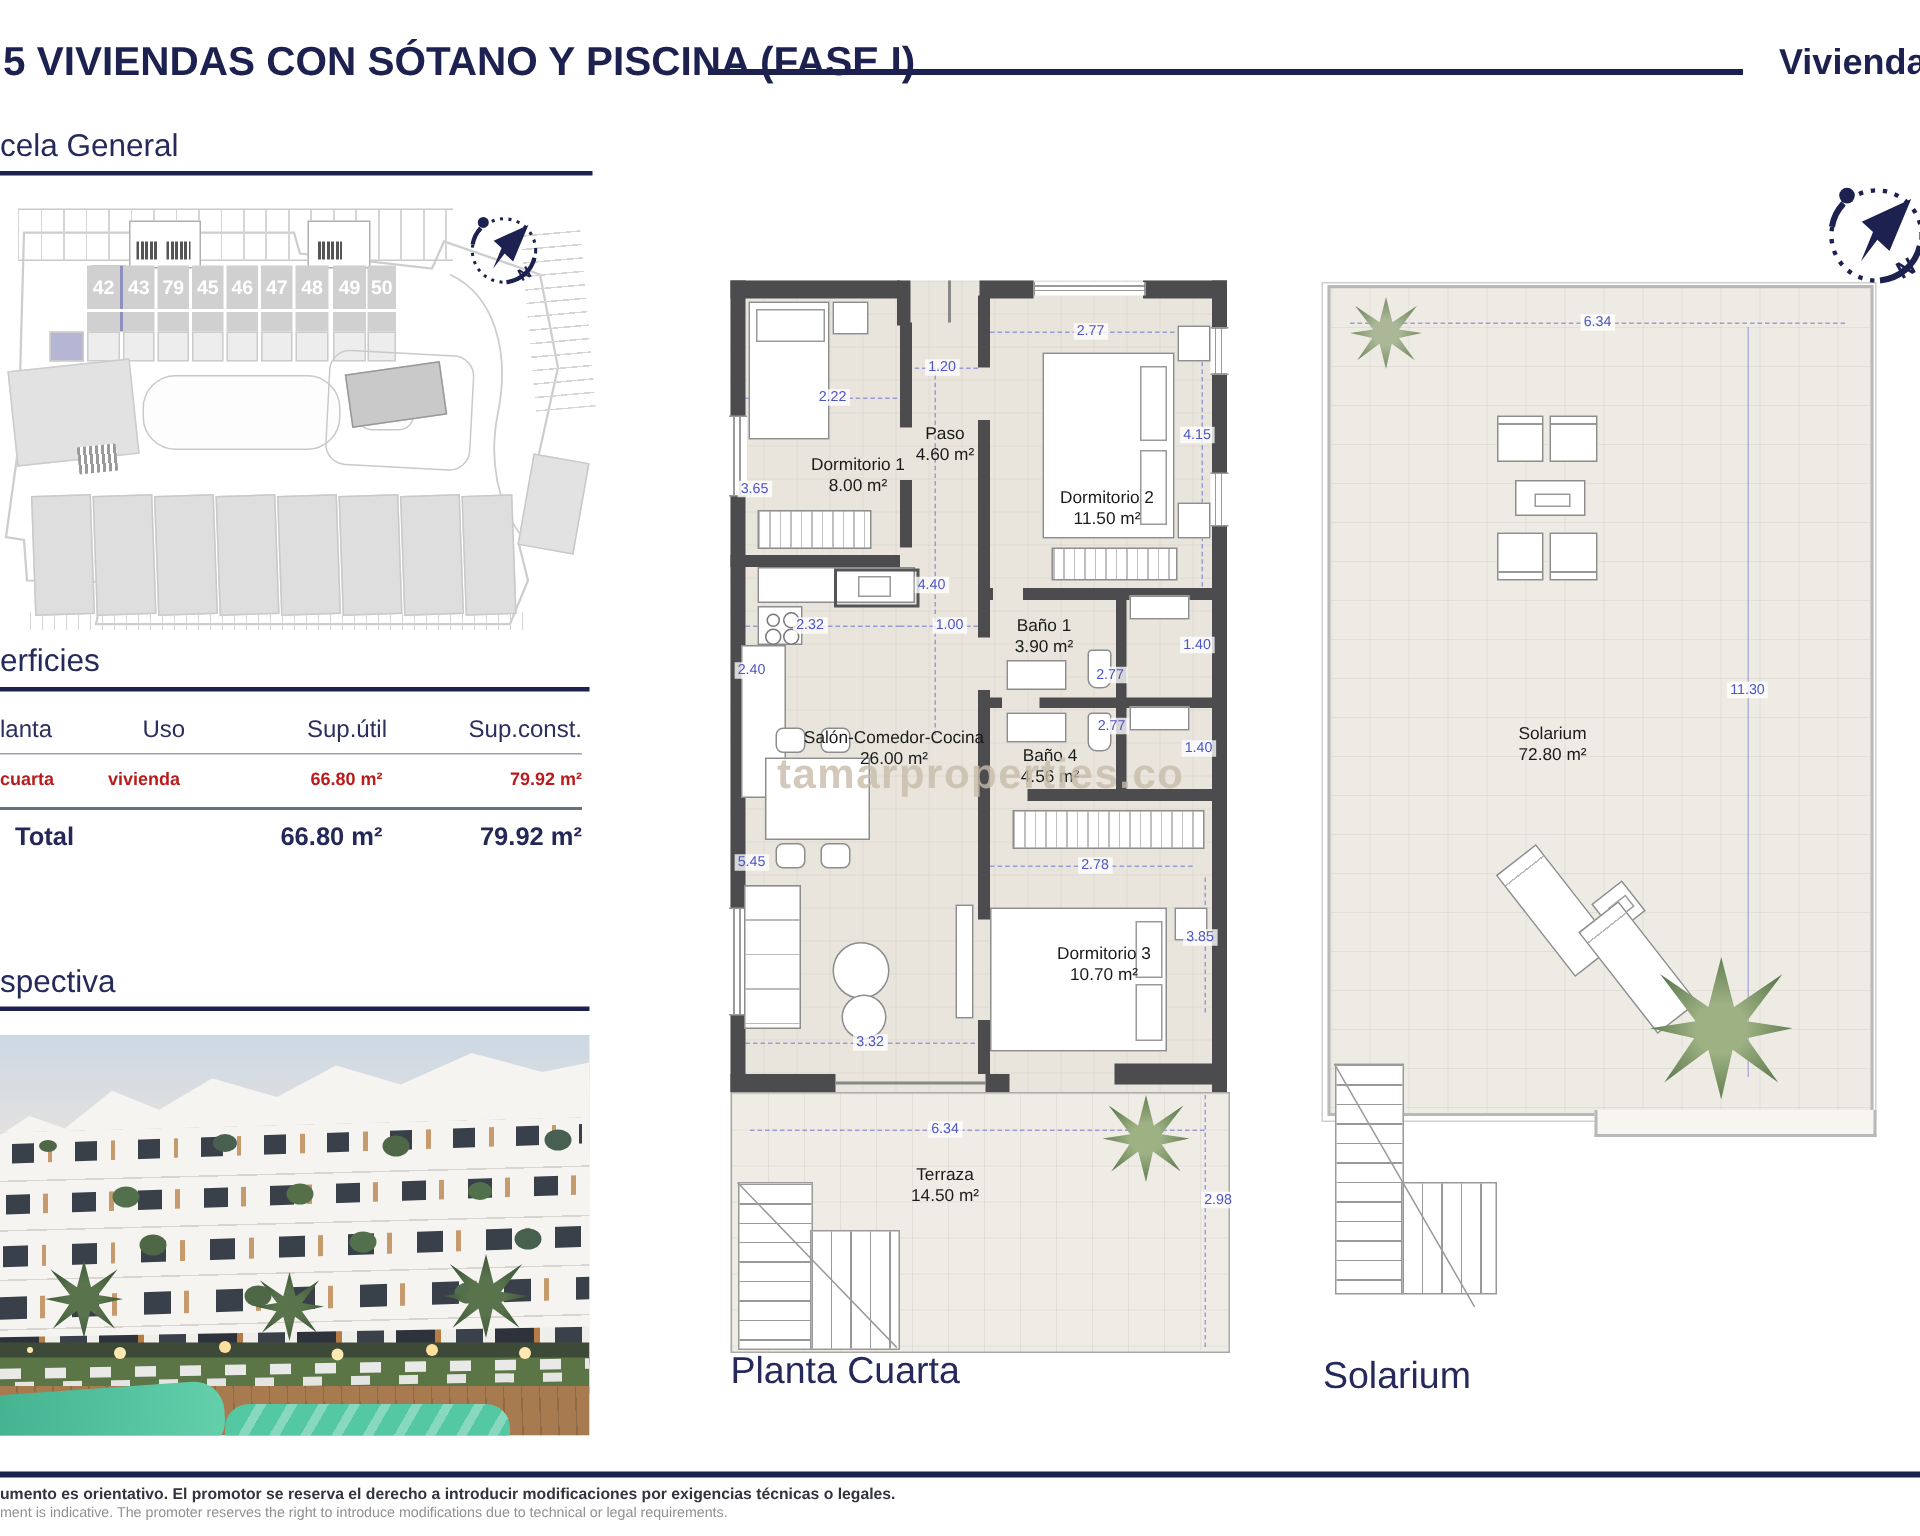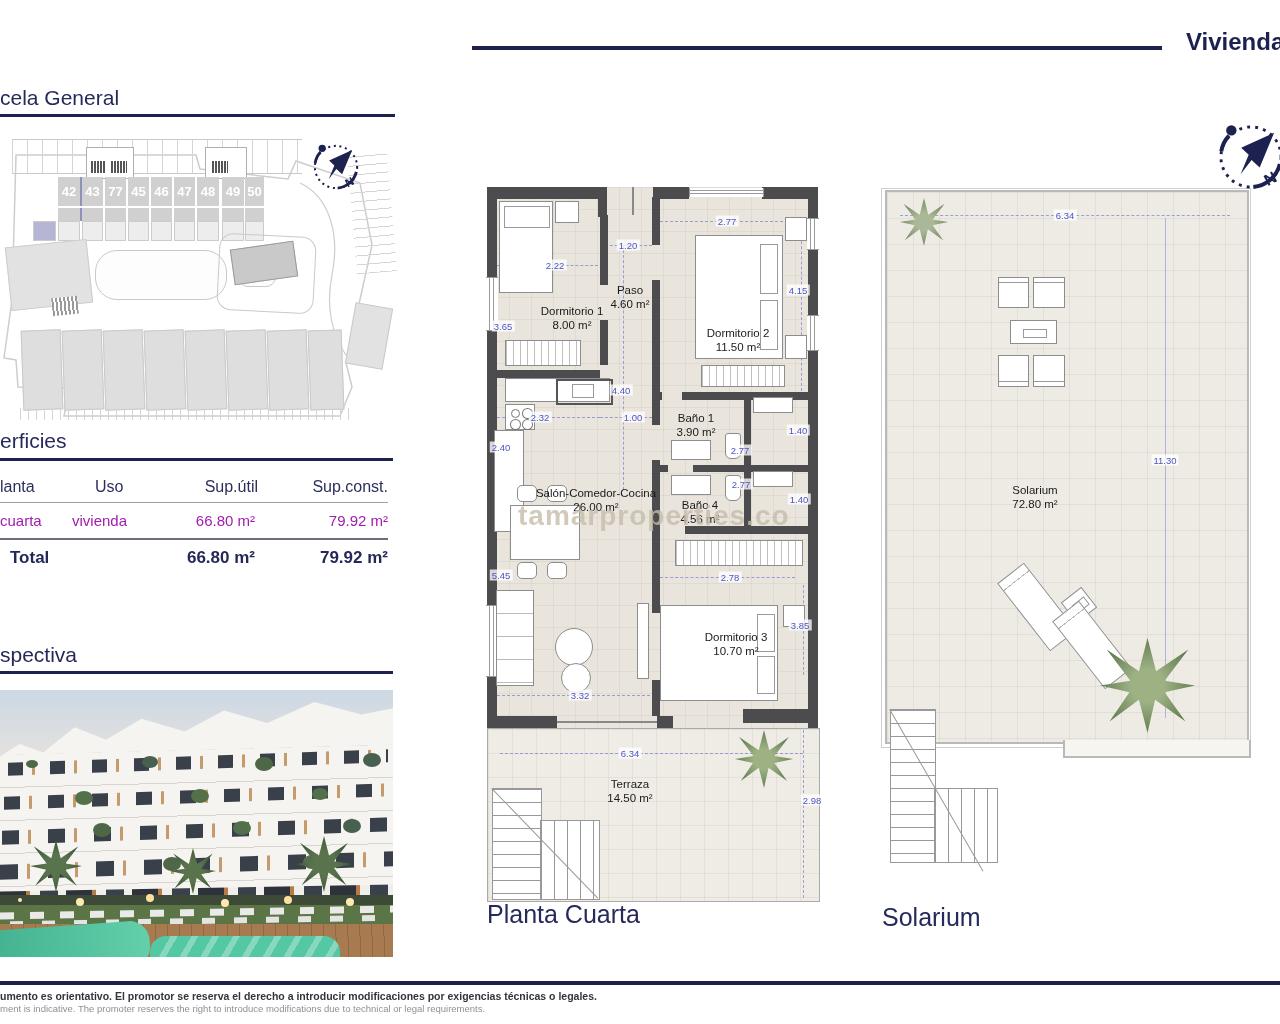--- a/index.html
+++ b/index.html
@@ -6,21 +6,21 @@
   #page{position:relative;width:1280px;height:1024px;background:#fff;overflow:hidden;
         font-family:"Liberation Sans",sans-serif;color:#252a5a;}
   .abs{position:absolute;}
   
   .title{font-size:27px;font-weight:bold;color:#1c2150;white-space:nowrap;}
   .hline{background:#1c2150;}
   .sec{font-size:21px;color:#252a5a;white-space:nowrap;}
   .caption{font-size:25px;color:#252a5a;white-space:nowrap;}
   
   .th{font-size:16px;color:#2a2f5e;}
-  .td{font-size:15px;color:#a21caf;}
+  .td{font-size:12px;color:#b91c1c;font-weight:bold;}
   .tot{font-size:17px;font-weight:bold;color:#232856;}
   .rline{background:#9aa0ad;height:1px;}
   .cell{position:absolute;top:0;height:44px;background:#d0d0d0;text-align:center;
         font-size:13px;font-weight:bold;color:#fff;line-height:30px;}
   .stub{position:absolute;height:18px;background:#ededed;border:1px solid #ccc;}
   .hl{background:#8e90bd !important;margin-left:28px;}
   .hl-stub{background:#b5b6d4 !important;}
   
   .tile{background-color:#e9e5dd;background-image:linear-gradient(rgba(0,0,0,.045) 1px,transparent 1px),linear-gradient(90deg,rgba(0,0,0,.045) 1px,transparent 1px);background-size:22px 22px;}
   .tile-light{background-color:#efece5;background-image:linear-gradient(rgba(0,0,0,.05) 1px,transparent 1px),linear-gradient(90deg,rgba(0,0,0,.05) 1px,transparent 1px);background-size:24px 24px;}
@@ -56,20 +56,21 @@
              letter-spacing:1px;color:rgba(199,188,170,.8);white-space:nowrap;}
   
   .foot1{font-size:10.5px;font-weight:bold;color:#33343c;white-space:nowrap;}
   .foot2{font-size:9.5px;color:#909090;white-space:nowrap;}
 </style>
 </head>
 <body>
 
 <div id="page">
 
+  <div class="abs title" style="left:2px;top:26px;">5 VIVIENDAS CON SÓTANO Y PISCINA (FASE I)</div>
   <div class="abs hline" style="left:472px;top:46px;width:690px;height:4px;"></div>
   <div class="abs title" style="left:1186px;top:28px;font-size:24px;">Viviendas</div>
 
   <div class="abs sec" style="left:0;top:86px;">cela General</div>
   <div class="abs hline" style="left:0;top:114px;width:395px;height:3px;"></div>
 
   <div class="abs" style="left:0;top:125px;width:400px;height:295px;">
     <svg class="abs" style="left:0;top:0;" width="400" height="295">
       <path d="M16,30 L12,175 L4,233 L16,235 L18,262 L70,263 L64,291 L340,291 L352,262 L346,238 L372,120 L360,58 L296,36 L288,54 L200,44 L196,30 Z" fill="none" stroke="#cdcdcd" stroke-width="1.5"></path>
       <path d="M300,58 C330,72 340,110 332,150 C326,180 330,212 352,238" fill="none" stroke="#cdcdcd" stroke-width="1.2"></path>
@@ -82,21 +83,21 @@
       <span class="abs" style="left:24px;top:13px;width:16px;height:12px;background:repeating-linear-gradient(90deg,#555 0 2px,#fff 2px 3px);"></span>
     </div>
     <div class="abs" style="left:205px;top:22px;width:40px;height:30px;background:#fff;border:1px solid #b0b0b0;">
       <span class="abs" style="left:6px;top:13px;width:16px;height:12px;background:repeating-linear-gradient(90deg,#555 0 2px,#fff 2px 3px);"></span>
     </div>
 
     <div class="abs" style="left:33px;top:52px;width:231px;height:66px;">
       <div class="cell hl" style="left:0;width:23px;">41</div>
       <div class="cell" style="left:25px;width:22px;">42</div>
       <div class="cell" style="left:49px;width:21px;">43</div>
-      <div class="cell" style="left:72px;width:21px;">77</div>
+      <div class="cell" style="left:72px;width:21px;">79</div>
       <div class="cell" style="left:95px;width:21px;">45</div>
       <div class="cell" style="left:118px;width:21px;">46</div>
       <div class="cell" style="left:141px;width:21px;">47</div>
       <div class="cell" style="left:164px;width:22px;">48</div>
       <div class="cell" style="left:189px;width:22px;">49</div>
       <div class="cell" style="left:212px;width:19px;">50</div>
       <div class="abs" style="left:0;top:29px;width:231px;height:2px;background:#fff;"></div>
       <div class="stub hl-stub" style="left:0;top:44px;width:21px;"></div>
       <div class="stub" style="left:25px;top:44px;width:20px;"></div>
       <div class="stub" style="left:49px;top:44px;width:19px;"></div>

